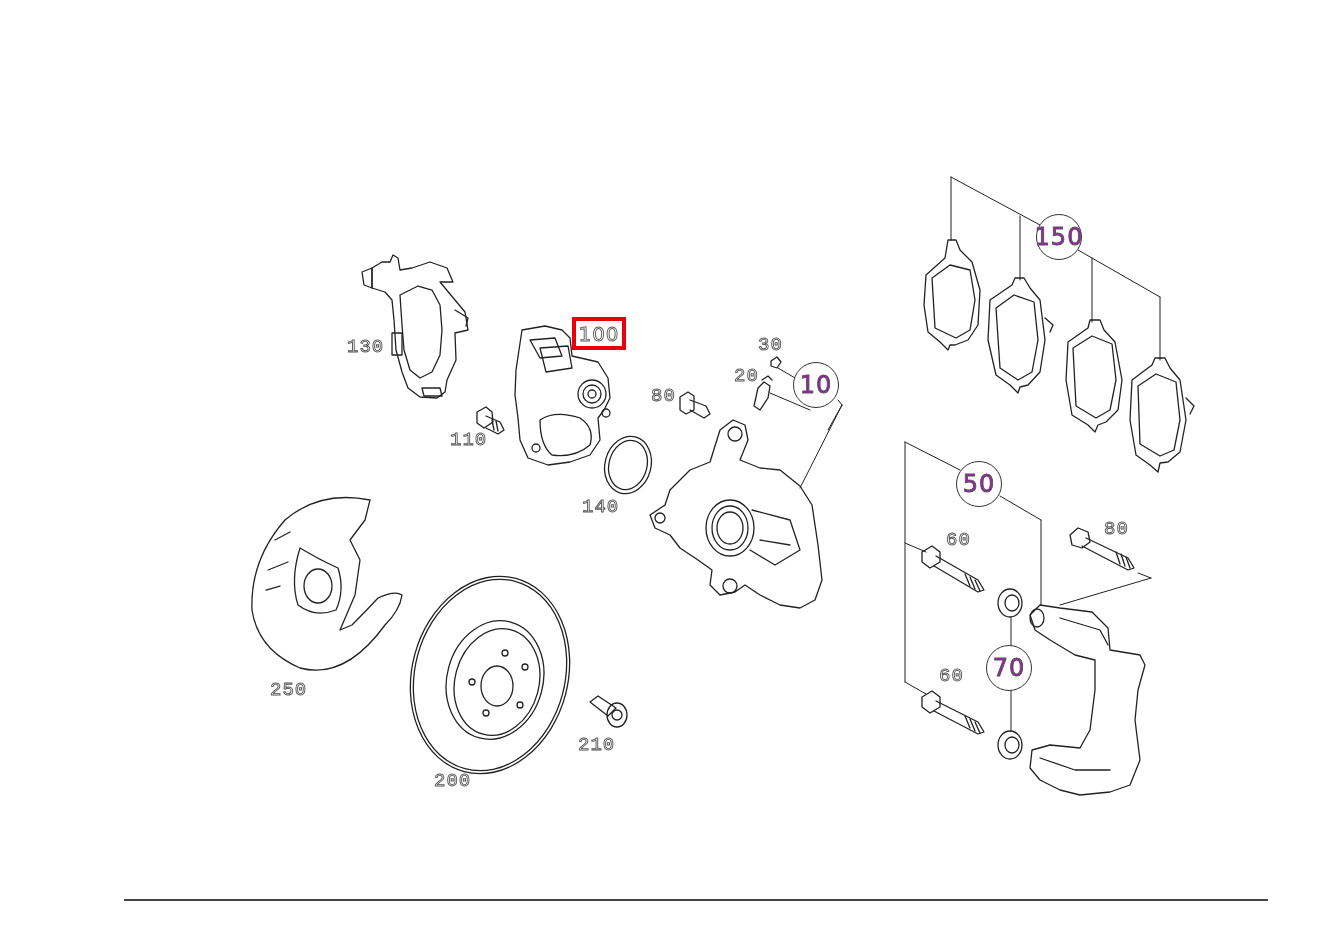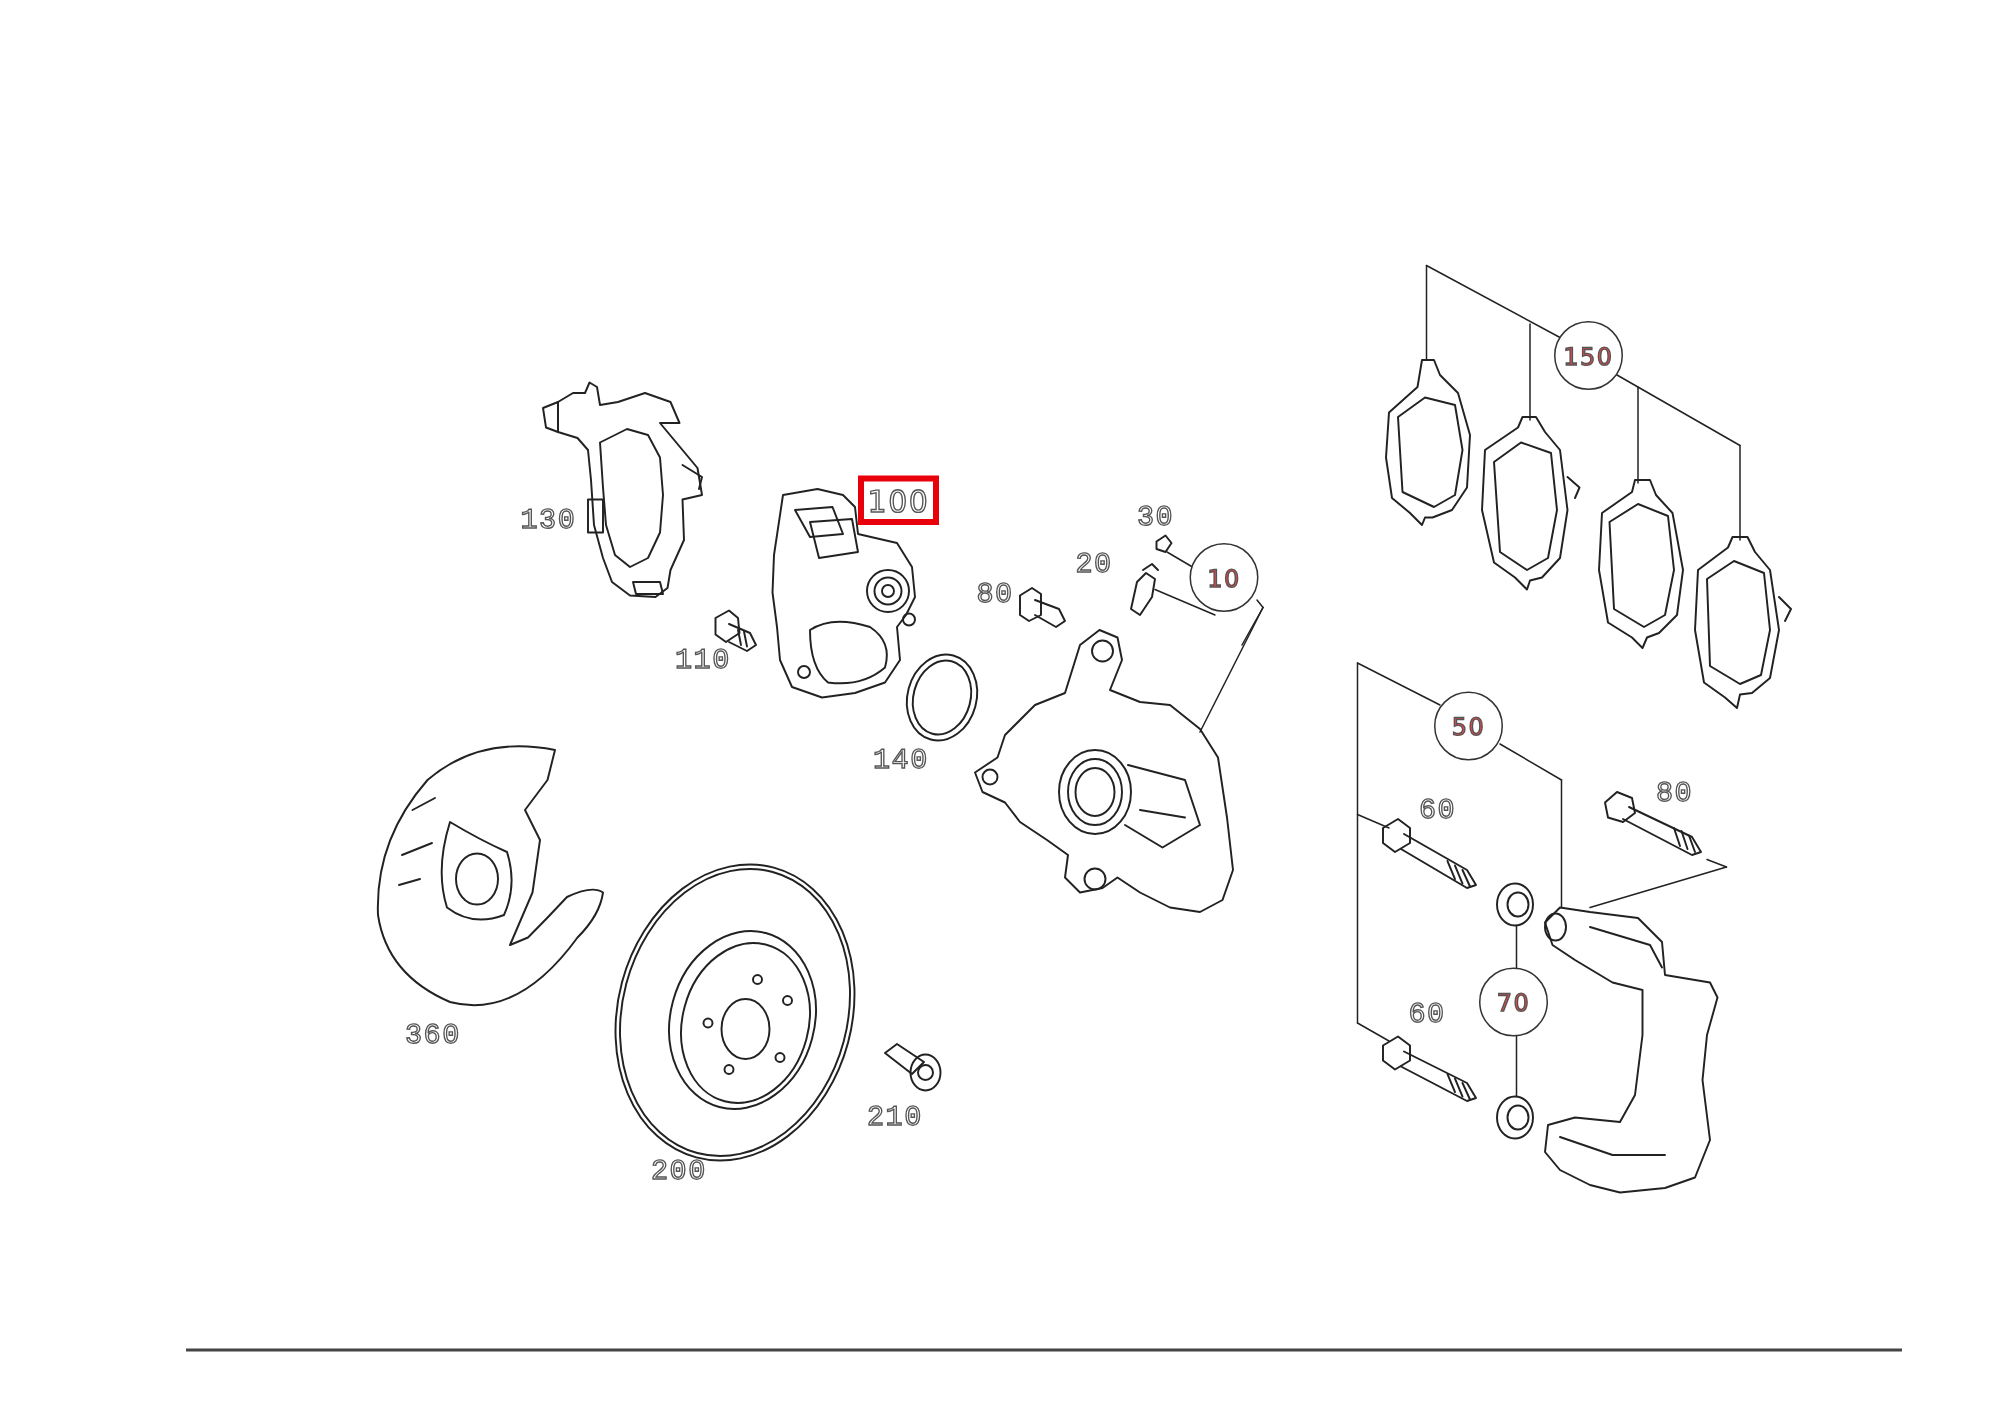--- a/index.html
+++ b/index.html
@@ -2,21 +2,21 @@
 <html><head>
 <meta charset="utf-8">
 <style>
   html, body { margin: 0; padding: 0; background: #ffffff; }
   body { width: 1326px; height: 937px; position: relative; overflow: hidden; font-family: "DejaVu Sans", sans-serif; }
   #diagram { position: absolute; left: 0; top: 0; width: 1326px; height: 937px; }
   .lbl { position: absolute; font-family: Liberation Mono, monospace; font-size: 19px; color: #ffffff; letter-spacing: 1px;
          -webkit-text-stroke: 0.9px #555; line-height: 1; cursor: pointer; white-space: nowrap; }
   .circ { position: absolute; border: 1.2px solid #333; border-radius: 50%; background: #fff; display: flex;
           align-items: center; justify-content: center; cursor: pointer; }
-  .circ span { font-size: 16px; color: #ef4444; -webkit-text-stroke: 0.9px #555; letter-spacing: 1px; }
+  .circ span { font-size: 24px; color: #a21caf; -webkit-text-stroke: 0.9px #555; letter-spacing: 1px; }
   .hl { position: absolute; border: 4px solid #e8000b; box-sizing: border-box; display: flex; align-items: center; justify-content: center; cursor: pointer; }
   .hl span { font-size: 20px; color: #fff; -webkit-text-stroke: 0.9px #555; letter-spacing: 1px; }
   .footer-rule { position: absolute; left: 124px; top: 899px; width: 1144px; height: 1.5px; background: #444; }
 </style>
 </head>
 <body>
 
 <div id="diagram">
 <svg width="1326" height="937" viewBox="0 0 1326 937" xmlns="http://www.w3.org/2000/svg" fill="none" stroke="#222" stroke-width="1.3" stroke-linejoin="round" stroke-linecap="round">
 
@@ -187,28 +187,28 @@
     <line x1="1151" y1="578" x2="1060" y2="605"></line>
   </g>
 </svg>
 
   
   <div class="lbl" style="left:347px;top:338px">130</div>
   <div class="hl" style="left:572px;top:317px;width:54px;height:33px">
     <span>100</span>
   </div>
   <div class="lbl" style="left:758px;top:336px">30</div>
-  <div class="lbl" style="left:717px;top:367px">20</div>
+  <div class="lbl" style="left:734px;top:367px">20</div>
   <div class="circ" style="left:793px;top:362px;width:44px;height:44px">
     <span>10</span>
   </div>
   <div class="lbl" style="left:651px;top:387px">80</div>
   <div class="lbl" style="left:450px;top:431px">110</div>
   <div class="lbl" style="left:582px;top:498px">140</div>
-  <div class="lbl" style="left:270px;top:681px">360</div>
+  <div class="lbl" style="left:270px;top:681px">250</div>
   <div class="lbl" style="left:434px;top:772px">200</div>
   <div class="lbl" style="left:578px;top:736px">210</div>
   <div class="circ" style="left:1036px;top:214px;width:44px;height:44px">
     <span>150</span>
   </div>
   <div class="circ" style="left:956px;top:461px;width:44px;height:44px">
     <span>50</span>
   </div>
   <div class="lbl" style="left:946px;top:531px">60</div>
   <div class="lbl" style="left:1104px;top:520px">80</div>

